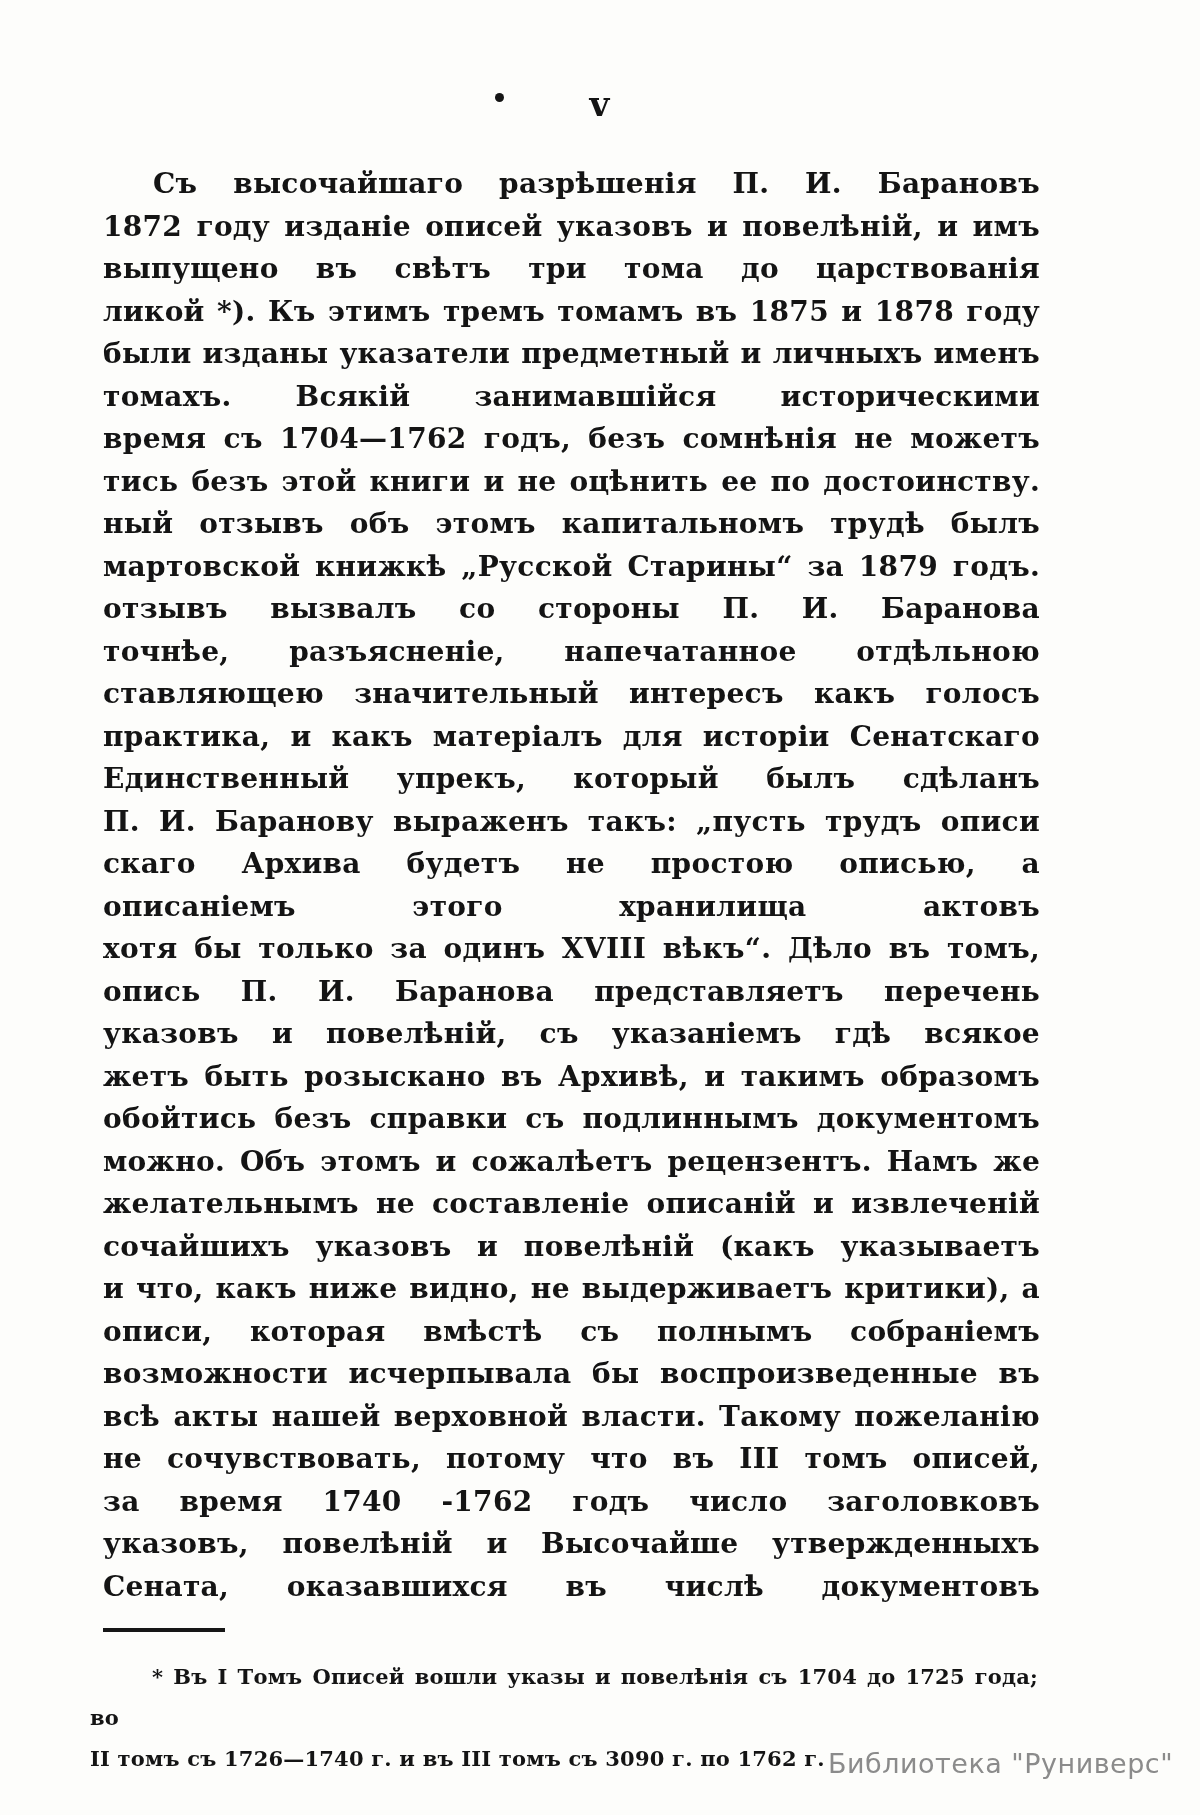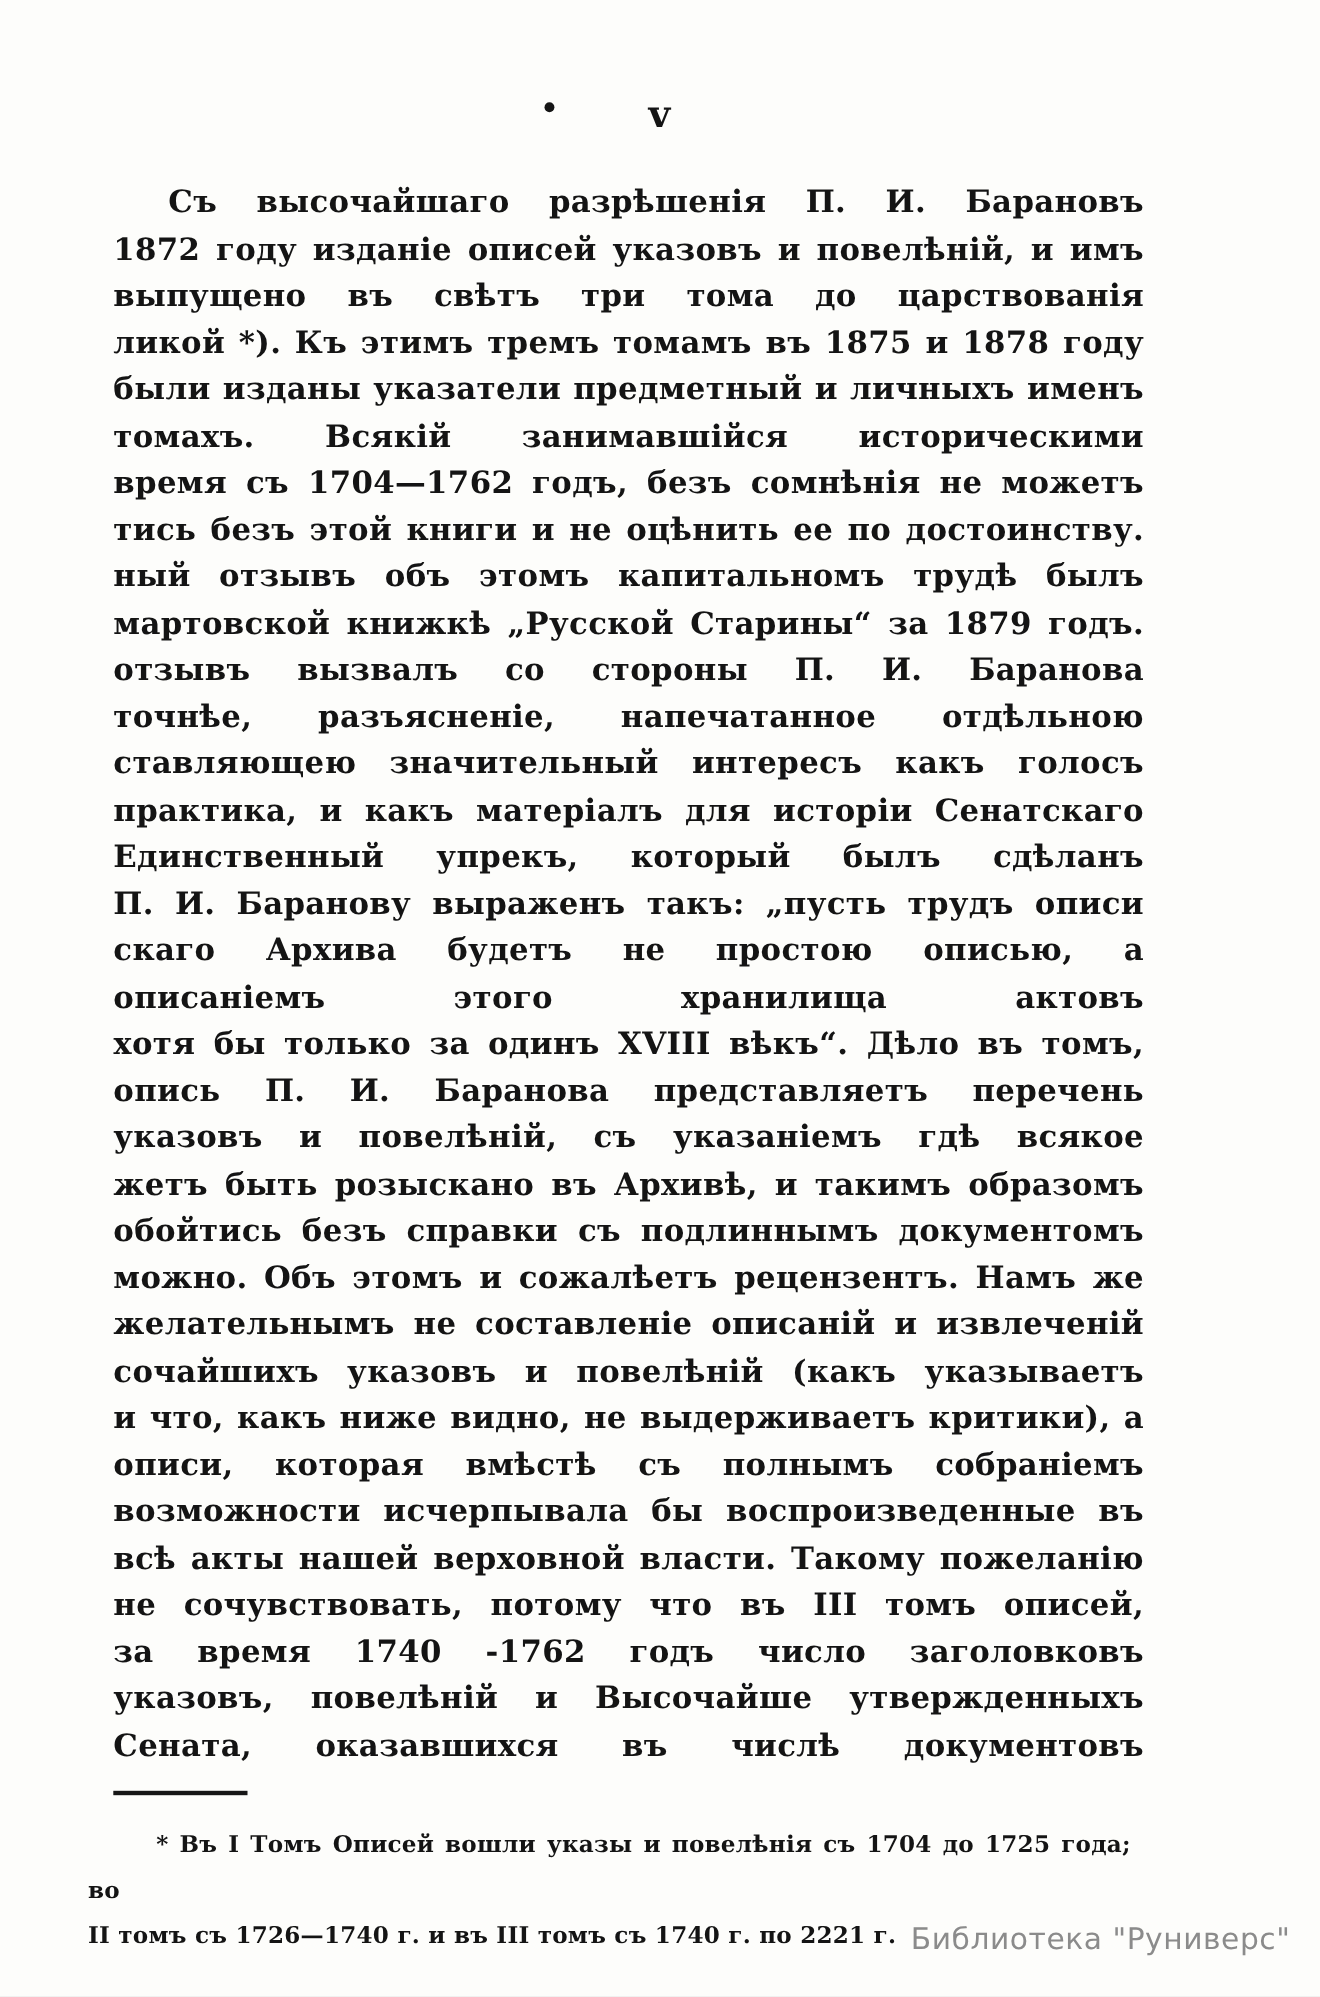--- a/index.html
+++ b/index.html
@@ -54,21 +54,21 @@
     position: absolute;
     top: 1628px;
     left: 103px;
     width: 122px;
     height: 4px;
     background: #161616;
   }
   .footnote {
     position: absolute;
     top: 1656px;
-    left: 80px;
+    left: 90px;
     width: 948px;
   }
   .fline {
     font-size: 21px;
     font-weight: bold;
     line-height: 41px;
     text-align: justify;
     text-align-last: justify;
     letter-spacing: 0.2px;
   }
@@ -126,18 +126,18 @@
     <div class="line">не сочувствовать, потому что въ III томъ описей, напримѣръ,</div>
     <div class="line">за время 1740 -1762 годъ число заголовковъ Высочайшихъ</div>
     <div class="line">указовъ, повелѣній и Высочайше утвержденныхъ опредѣленій</div>
     <div class="line">Сената, оказавшихся въ числѣ документовъ Сенатскаго Архива,</div>
   </div>
 
   <div class="footnote-rule"></div>
 
   <div class="footnote">
     <div class="fline first">* Въ I Томъ Описей вошли указы и повелѣнія съ 1704 до 1725 года; во</div>
-    <div class="fline last">II томъ съ 1726—1740 г. и въ III томъ съ 1740 г. по 2221 г.</div>
+    <div class="fline last">II томъ съ 1726—1740 г. и въ III томъ съ 3090 г. по 1762 г.</div>
   </div>
 
   <div class="watermark">Библиотека "Руниверс"</div>
 
 </div>
 
 </body></html>

